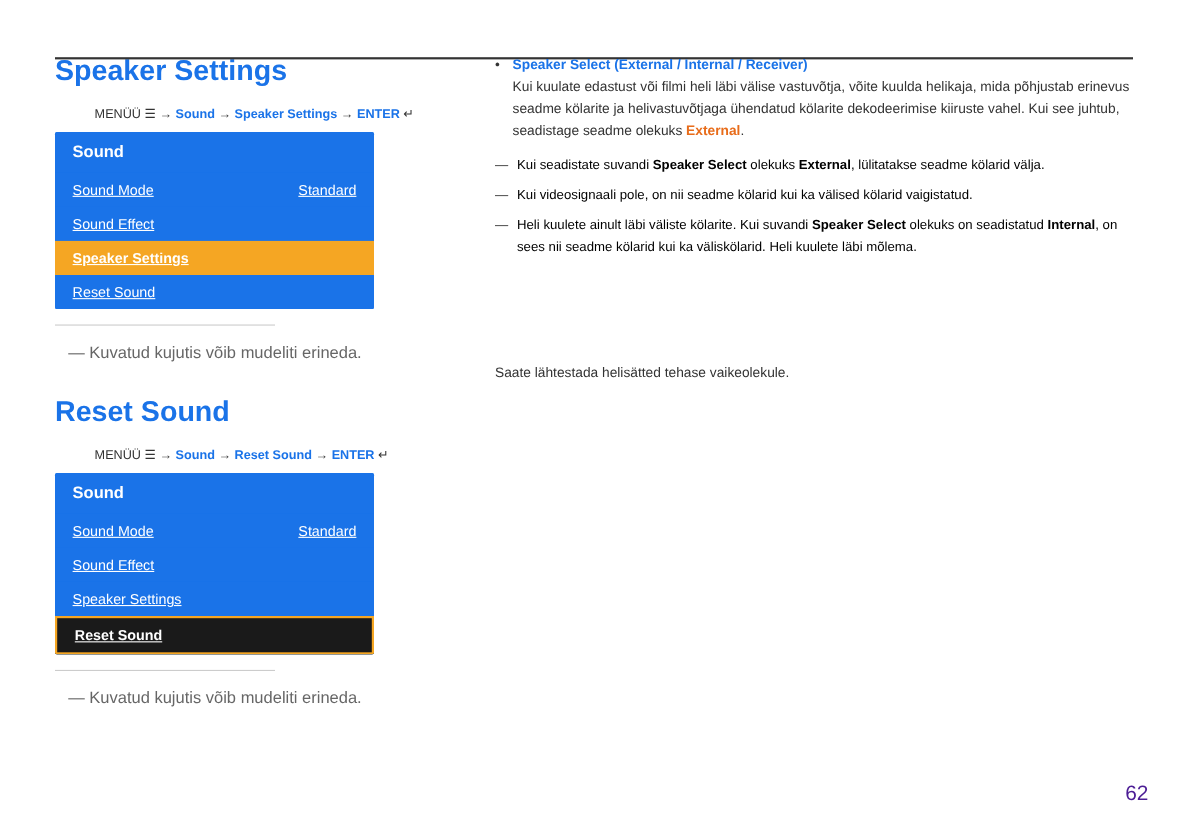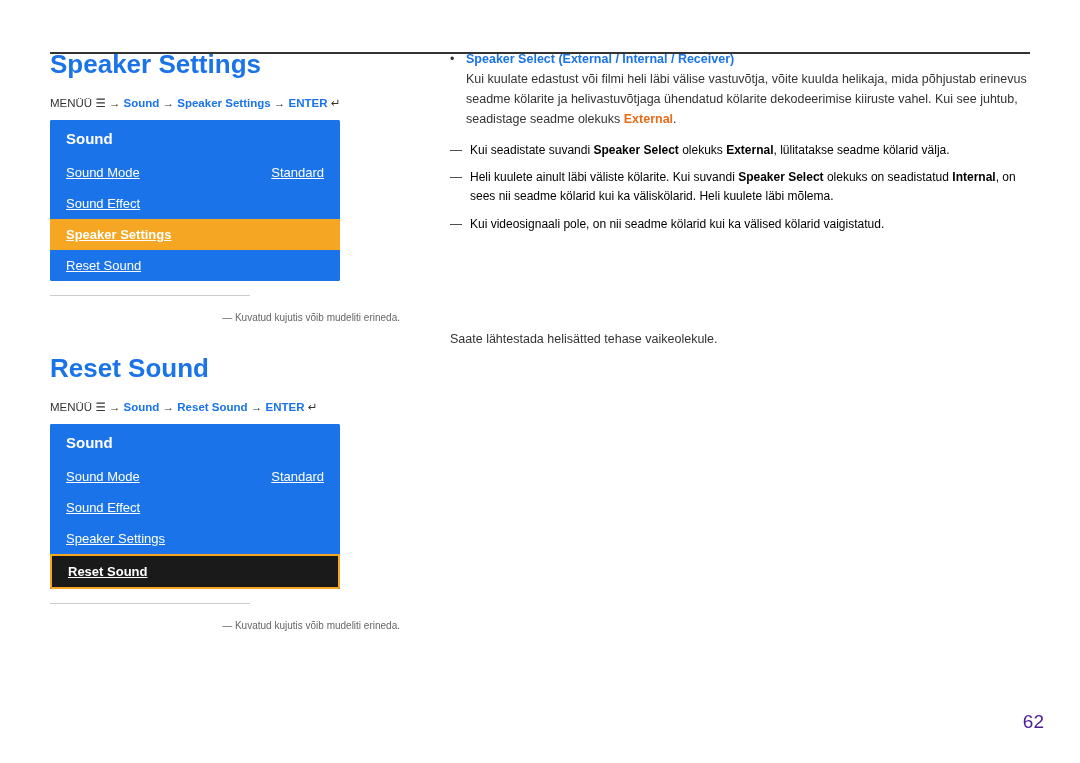--- a/index.html
+++ b/index.html
@@ -32,20 +32,21 @@
       font-size: 26px;
       font-weight: bold;
       color: #1a73e8;
       margin-bottom: 16px;
     }
     .menu-path {
       font-size: 11.5px;
       color: #333;
       margin-bottom: 10px;
       font-weight: normal;
+      margin-left: 36px;
     }
     .menu-path .bold-blue {
       font-weight: bold;
       color: #1a73e8;
     }
     .menu-box {
       background: #1a73e8;
       border-radius: 2px;
       overflow: hidden;
       width: 290px;
@@ -77,25 +78,24 @@
       background: #1a1a1a;
       color: white;
       font-weight: bold;
       border: 2px solid #f5a623;
     }
     .menu-item .value {
       color: white;
       font-size: 13px;
     }
     .note-text {
-      font-size: 10px;
+      font-size: 15px;
       color: #666;
       margin-top: 16px;
       padding-left: 12px;
-      text-align: right;
     }
     .note-text::before {
       content: '—  ';
     }
     .right-column .bullet-section {
       margin-bottom: 16px;
     }
     .bullet-item {
       margin-bottom: 12px;
       padding-left: 16px;
@@ -261,25 +261,25 @@
         <span class="bullet-title">Speaker Select (External / Internal / Receiver)</span>
         <br>
         <span>Kui kuulate edastust või filmi heli läbi välise vastuvõtja, võite kuulda helikaja, mida põhjustab erinevus seadme kölarite ja helivastuvõtjaga ühendatud kölarite dekodeerimise kiiruste vahel. Kui see juhtub, seadistage seadme olekuks <span class="orange-text">External</span>.</span>
       </div>
 
       <div class="dash-item">
         Kui seadistate suvandi <span class="bold-text">Speaker Select</span> olekuks <span class="bold-text">External</span>, lülitatakse seadme kölarid välja.
       </div>
 
       <div class="dash-item">
+        Kui videosignaali pole, on nii seadme kölarid kui ka välised kölarid vaigistatud.
+      </div>
+
+      <div class="dash-item">
         Heli kuulete ainult läbi väliste kölarite. Kui suvandi <span class="bold-text">Speaker Select</span> olekuks on seadistatud <span class="bold-text">Internal</span>, on sees nii seadme kölarid kui ka väliskölarid. Heli kuulete läbi mõlema.
-      </div>
-
-      <div class="dash-item">
-        Kui videosignaali pole, on nii seadme kölarid kui ka välised kölarid vaigistatud.
       </div>
     </div>
 
     <div class="right-section-text">Saate lähtestada helisätted tehase vaikeolekule.</div>
 
   </div>
 </div>
 
 <div class="page-number">62</div>
 

